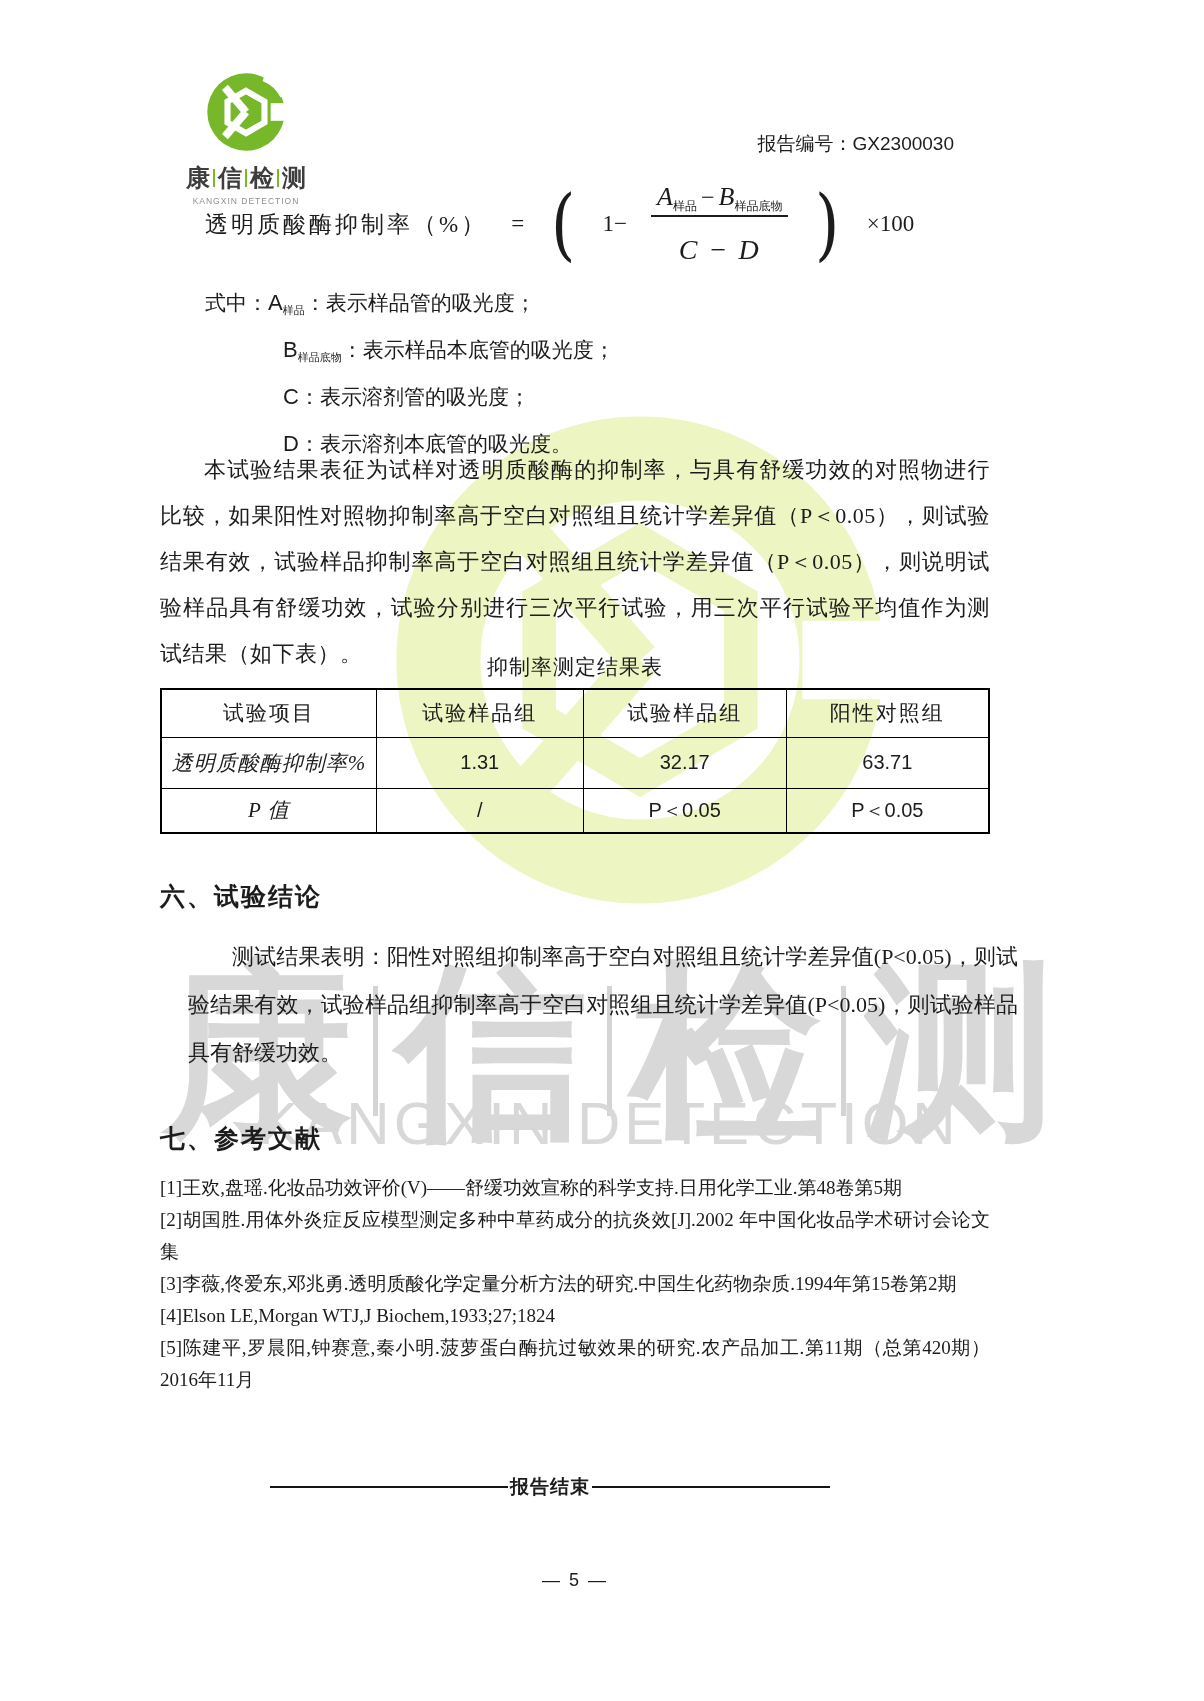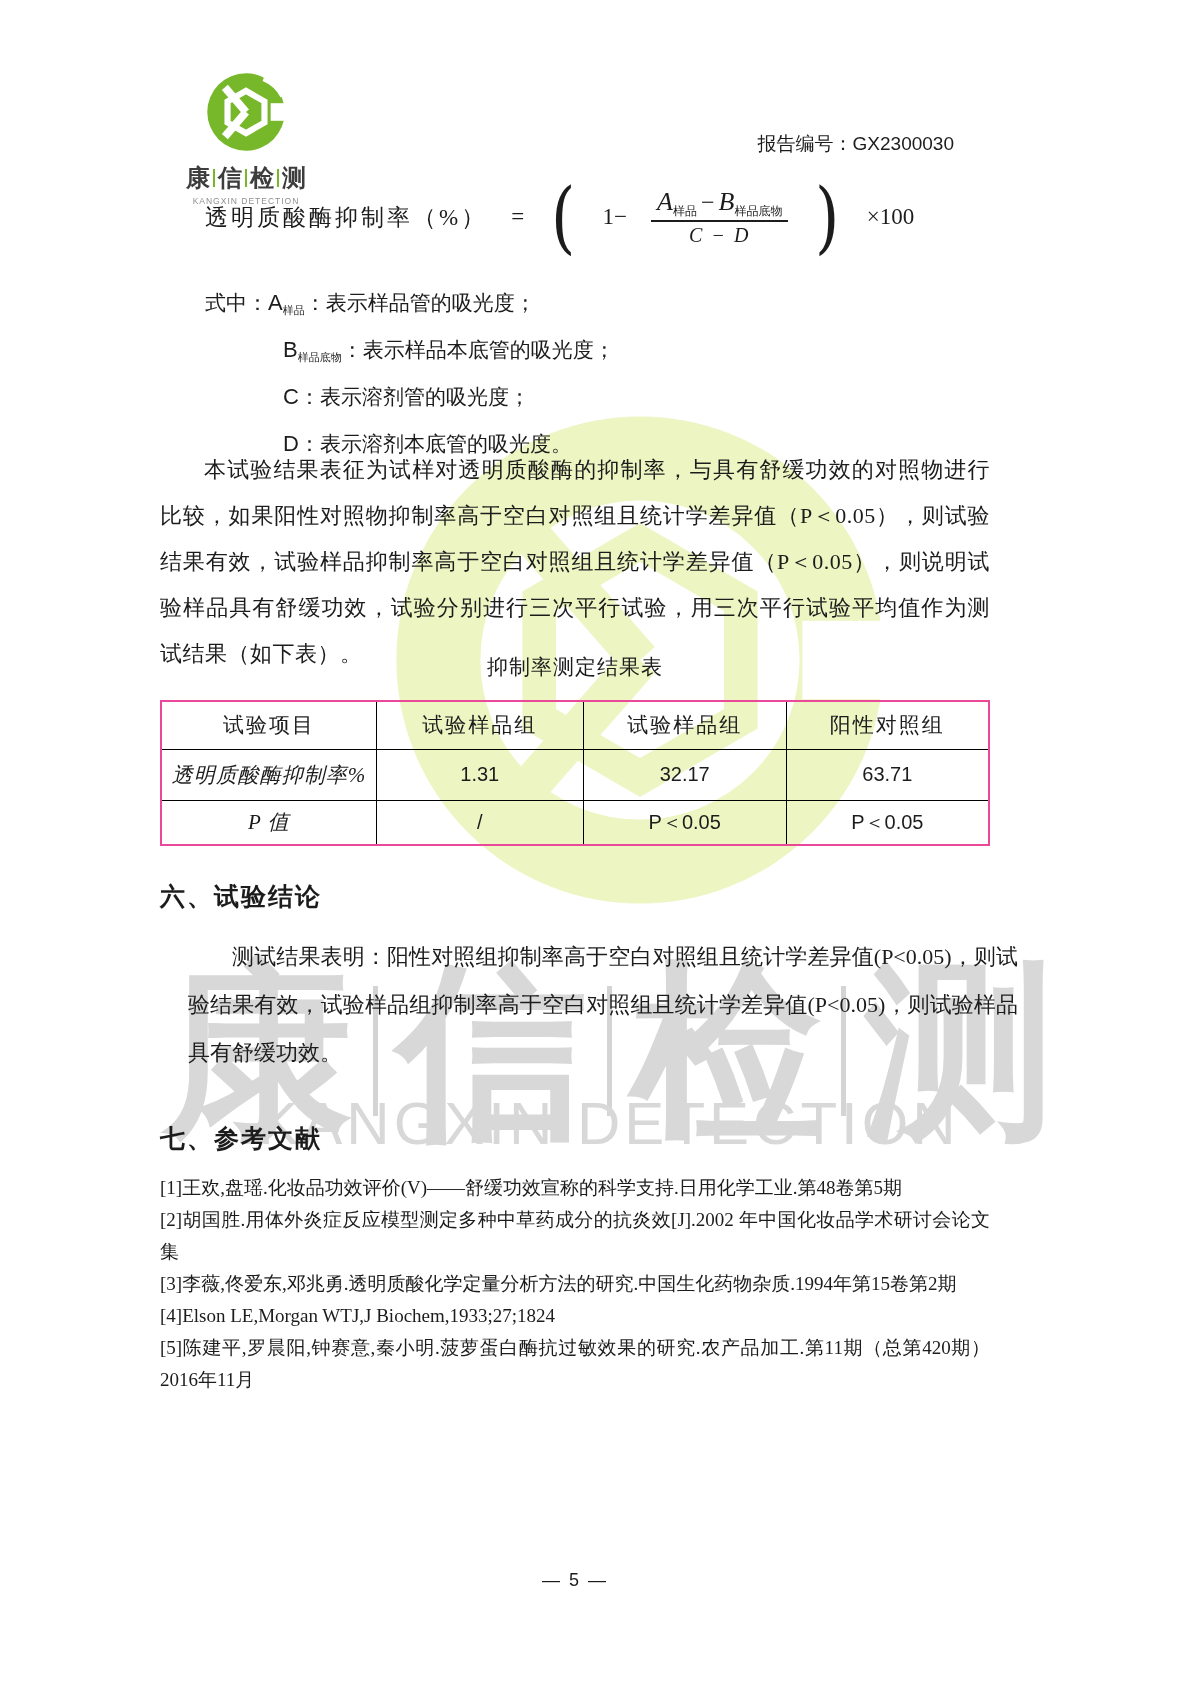--- a/index.html
+++ b/index.html
@@ -34,40 +34,40 @@
   .title { top:84px; text-align:center; font-size:28px; font-weight:bold; letter-spacing:3px; }
   .report-no { top:131px; text-align:right; padding-right:36px;
     font-family:"Liberation Sans", sans-serif; font-weight:normal; font-size:19px; }
 
   
   .formula { left:205px; top:182px; display:flex; align-items:center; gap:24px; font-size:23px; z-index:2; }
   .formula .lhs { letter-spacing:3px; }
   .paren { font-family:"DejaVu Serif", serif; font-size:78px; font-weight:200; line-height:70px; transform:scaleX(.8); }
   .frac { display:inline-flex; flex-direction:column; align-items:center; }
   .frac .num { display:flex; align-items:baseline; padding:0 6px 3px 6px; }
-  .frac .den { border-top:2px solid #1c1c1c; width:100%; text-align:center; padding-top:2px;
-    font-style:italic; font-size:20px; letter-spacing:2px; }
+  .frac .den { border-top:2px solid #1c1c1c; width:100%; text-align:center; padding-top:17px;
+    font-style:italic; font-size:28px; letter-spacing:2px; }
   .mathvar { font-style:italic; font-size:26px; }
   .mathsub { font-size:12px; align-self:flex-end; transform:translateY(3px); }
   .minus { margin:0 4px; font-size:24px; }
 
   
   .defs { left:205px; top:283px; font-size:21px; line-height:40px; z-index:2; }
   .def-line { white-space:nowrap; }
   .def-indent { padding-left:78px; }
   .def-sym { font-family:"Liberation Sans", sans-serif; font-size:22px; }
   .def-sub { font-size:11px; vertical-align:-4px; }
 
   
   .para1 { top:447px; font-size:22px; line-height:46px; text-align:justify; text-indent:2em; letter-spacing:.5px; }
   .tbl-title { top:653px; text-align:center; font-size:21px; letter-spacing:1px; }
 
   
   .tbl-wrap { top:688px; }
-  table { width:100%; border-collapse:collapse; border:2px solid #ec4899;margin-top:12px; }
+  table { width:100%; border-collapse:collapse; border:2px solid #000000; }
   th, td { border:1px solid #000; text-align:center; font-weight:normal; }
   th { height:48px; font-size:21px; letter-spacing:2px; }
   td { font-family:"Liberation Sans", sans-serif; font-size:20px; }
   tr.r1 td { height:51px; }
   tr.r2 td { height:45px; }
   td.rowlabel { font-family:"Liberation Serif", serif; font-style:italic; font-size:21px; letter-spacing:1px; }
   .c0 { width:26%; } .c1 { width:25%; } .c2 { width:24.5%; } .c3 { width:24.5%;text-align:center; }
 
   
   .sec-head { font-family:Liberation Mono, monospace; font-weight:bold; font-size:25px; letter-spacing:2px; }
@@ -195,16 +195,21 @@
 
   <div class="abs content sec-head head7">七、参考文献</div>
   <div class="abs content refs">
     <div>[1]王欢,盘瑶.化妆品功效评价(V)——舒缓功效宣称的科学支持.日用化学工业.第48卷第5期</div>
     <div>[2]胡国胜.用体外炎症反应模型测定多种中草药成分的抗炎效[J].2002 年中国化妆品学术研讨会论文集</div>
     <div>[3]李薇,佟爱东,邓兆勇.透明质酸化学定量分析方法的研究.中国生化药物杂质.1994年第15卷第2期</div>
     <div>[4]Elson LE,Morgan WTJ,J Biochem,1933;27;1824</div>
     <div>[5]陈建平,罗晨阳,钟赛意,秦小明.菠萝蛋白酶抗过敏效果的研究.农产品加工.第11期（总第420期） 2016年11月</div>
   </div>
 
+  <div class="abs divider">
+    <span class="rule"></span>
+    <span class="lbl">报告结束</span>
+    <span class="rule"></span>
+  </div>
 
   <div class="abs content pageno">— 5 —</div>
 
 </div>
 
 </body></html>

